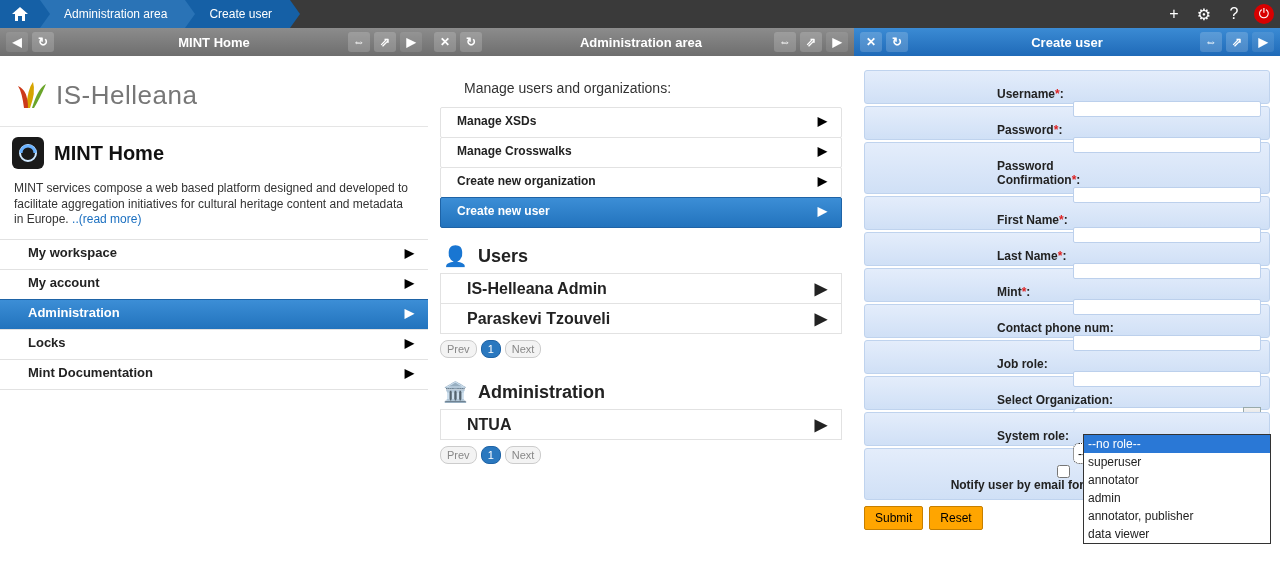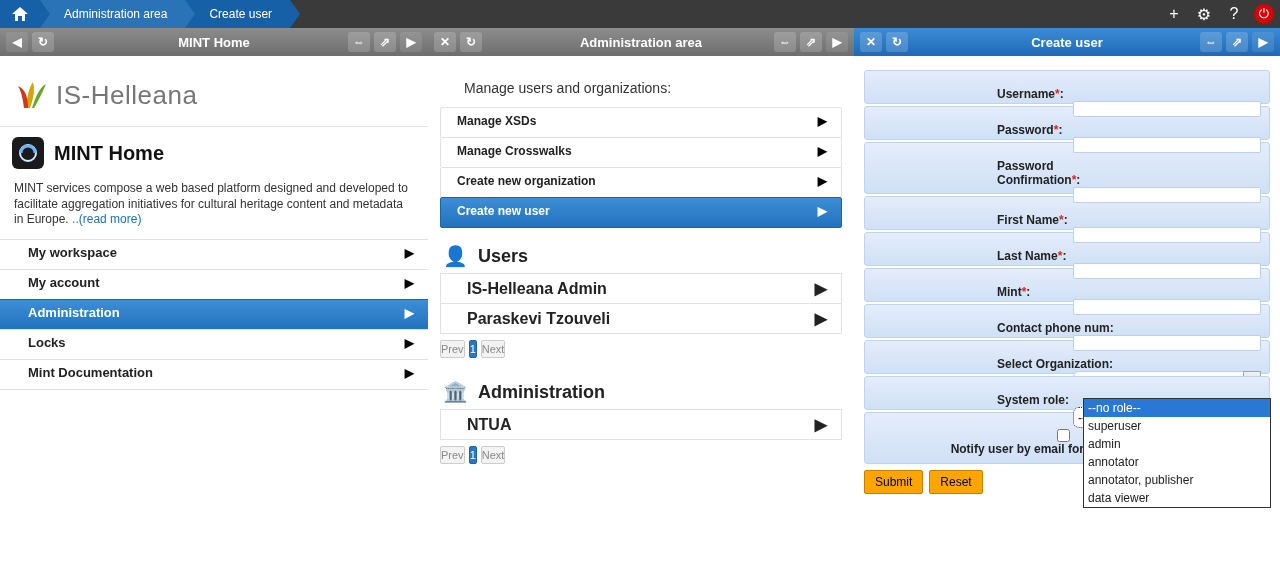--- a/index.html
+++ b/index.html
@@ -40,21 +40,21 @@
   .menu-item.active .arrow { color: #fff; }
   .section-title { padding: 24px 16px 12px 36px; color: #333; font-size: 14px; }
   .adm-list { padding: 0 12px; }
   .adm-list .adm-item { border: 1px solid #e2e2e2; border-radius: 2px; padding-left: 16px; font-weight: bold; font-size: 12px; }
   .adm-item.selected { background: linear-gradient(#3c8ed6, #2273bd); color: #fff; border-color: #1e63a6; }
   .adm-item.selected .arrow { color: #fff; }
   .sect-head { display: flex; align-items: center; gap: 10px; padding: 16px 16px 6px 16px; font-size: 18px; font-weight: bold; }
   .sect-ico { width: 24px; height: 24px; display: flex; align-items: center; justify-content: center; font-size: 20px; }
   .row-item { height: 31px; border: 1px solid #e2e2e2; margin: 0 12px; margin-top: -1px; display: flex; align-items: center; justify-content: space-between; padding: 0 14px 0 26px; font-size: 16px; font-weight: bold; cursor: pointer; }
   .pager { display: flex; gap: 4px; padding: 6px 12px; }
-  .pgbtn { border: 1px solid #ccc; background: #f3f3f3; color: #888; font: 11px Arial; padding: 2px 0; border-radius: 2px; cursor: pointer; }
+  .pgbtn { border: 1px solid #ccc; background: #f3f3f3; color: #888; font: 11px Arial; padding: 2px 6px; border-radius: 8px; cursor: pointer; }
   .pgbtn.current { background: #2a78bf; color: #fff; border-color: #1e63a6; }
   .form { padding: 14px 10px; position: relative; }
   .frow { display: flex; align-items: center; height: 33px; background: linear-gradient(#e4edfb, #d0e0f6); border: 1px solid #bfd3ee; border-radius: 3px; margin-bottom: 2px; padding: 16px 8px; font-size: 12px; font-weight: bold; color: #222; flex-direction: column; }
   .frow.tall { height: 52px; }
   .flabel { width: 140px; }
   .req { color: #d22; }
   .finput, .fselect { margin-left: auto; width: 188px; height: 21px; border: 1px solid #bcd0ec; border-radius: 2px; background: #fff; font: 12px Arial; padding: 0 4px; }
   .fselect { appearance: none; -webkit-appearance: none; background: #fff; border-radius: 6px; }
   .select-wrap { position: relative; margin-left: auto; width: 188px; height: 21px; }
   .select-wrap .fselect { width: 100%; position: absolute; left: 0; }
@@ -252,37 +252,41 @@
         </div>
         <div class="frow">
           <span class="flabel"><span>Mint</span><span class="req">*</span>:</span>
           <input class="finput" type="text" style="">
         </div>
         <div class="frow">
           <span class="flabel">Contact phone num:</span>
           <input class="finput" type="text" style="">
         </div>
         <div class="frow">
+          <span class="flabel">Job role:</span>
+          <input class="finput" type="text" style="">
+        </div>
+        <div class="frow">
           <span class="flabel">Select Organization:</span>
           <div class="select-wrap">
             <input class="fselect" readonly="" value="-- Please Select --" style="">
             <div class="select-caret">▼</div>
           </div>
         </div>
         <div class="frow" style="position:relative;">
           <span class="flabel">System role:</span>
           <div class="select-wrap">
             <input class="fselect" readonly="" style="border: 1px dotted rgb(51, 51, 51);" value="--no role--">
             <div class="select-caret">▼</div>
           </div>
           <div class="dropdown" style="left:218px; top:21px;">
             <div class="opt sel">--no role--</div>
             <div class="opt">superuser</div>
+            <div class="opt">annotator</div>
             <div class="opt">admin</div>
-            <div class="opt">annotator</div>
             <div class="opt">annotator, publisher</div>
             <div class="opt">data viewer</div>
           </div>
         </div>
         <div class="frow notify-row">
           <input type="checkbox" style="">
           <span class="flabel">Notify user by email for account creation</span>
         </div>
         <div class="buttons">
           <button class="btn">Submit</button>

